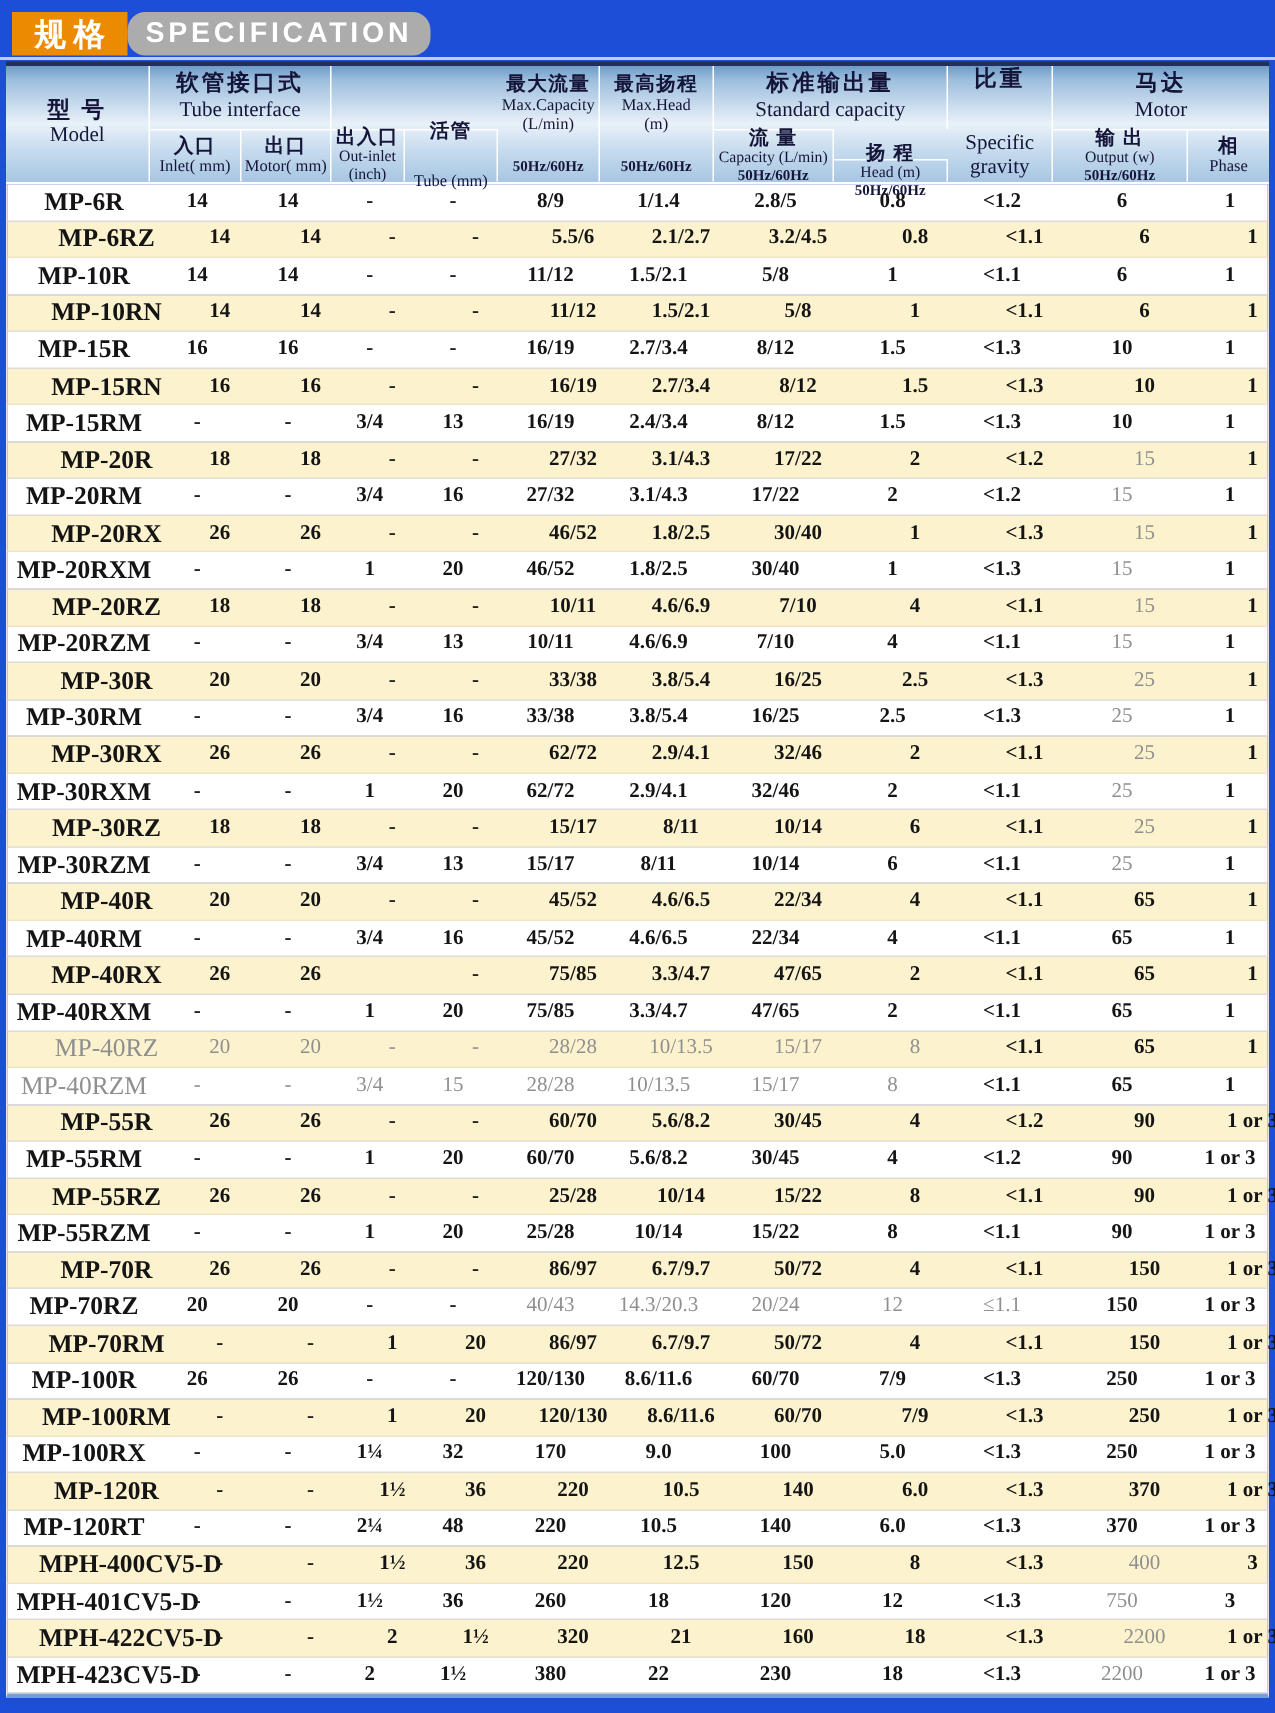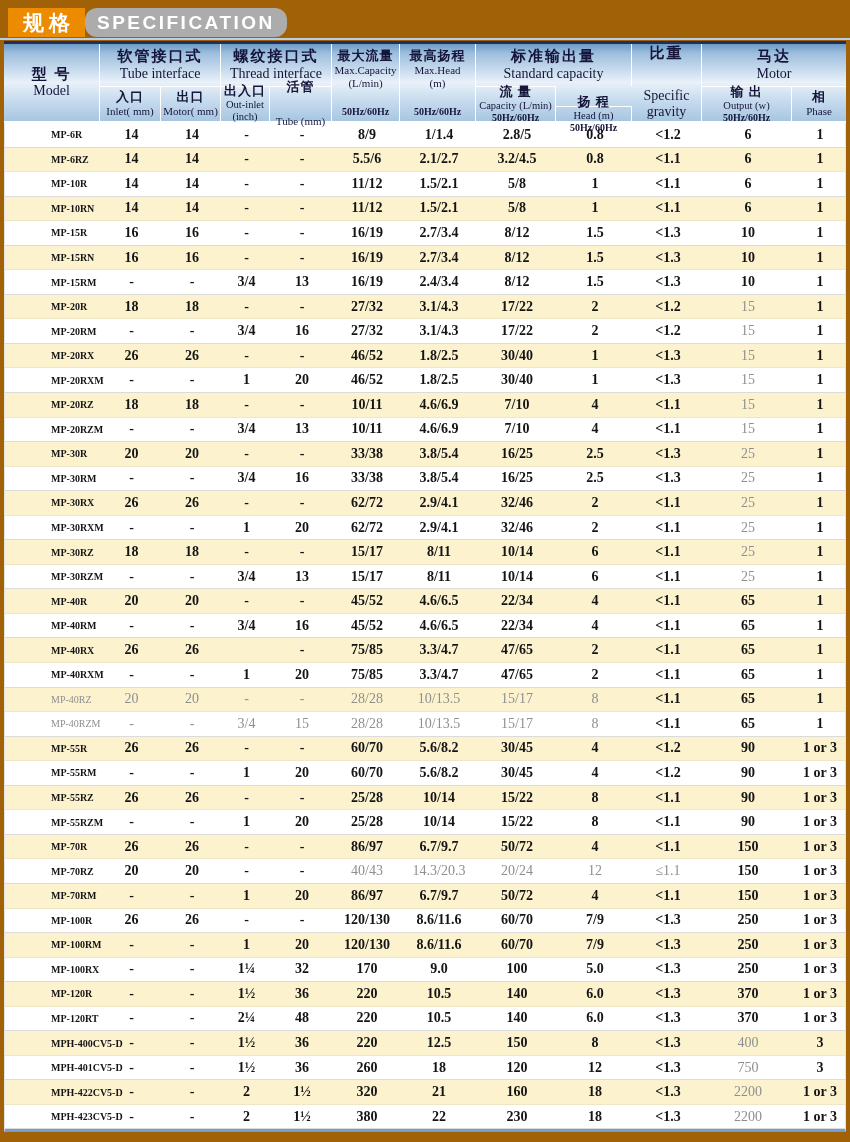--- a/index.html
+++ b/index.html
@@ -1,18 +1,18 @@
 <!DOCTYPE html>
 <html><head>
 <meta charset="utf-8">
 <style>
   * { margin:0; padding:0; box-sizing:border-box; }
   html,body { background:#ffffff; }
   .page {
-    position:relative; width:850px; height:1142px; background:#a16207; overflow:hidden;
+    position:relative; width:850px; height:1142px; background:#1d4ed8; overflow:hidden;
     font-family:"Liberation Serif", serif;
   }
   
   .titlebar { position:absolute; top:8px; left:8px; height:29px; display:flex; }
   .title-zh {
     background:#EC8A00; color:#fff; display:flex; align-items:center;
     font-family:"Liberation Sans", sans-serif; font-weight:bold; font-size:21px;
     letter-spacing:5px; padding:0 10px 0 15px;
   }
   .title-en {
@@ -63,23 +63,23 @@
   .h-output  { grid-column:11; }
   .h-phase   { grid-column:12; border-right:none; }
 
   
   .tbody { border-bottom:3px solid #6FA0D6; border-left:1px solid #E4E4E4; border-right:1px solid #E4E4E4; }
   .trow {
     display:grid; grid-template-columns:var(--cols); height:24.56px; align-items:center;
     background:#fff; border-bottom:1px solid #DBDBDB;
     font-size:14px; font-weight:bold; color:#141414;
   }
-  .trow.alt { background:#FCF2CE; border-bottom-color:#EFE6C6; }
+  .trow.alt { background:#FCF2CE; border-bottom-color:#EFE6C6;padding-left:15px; }
   .tcell { text-align:center; white-space:nowrap; }
-  .tcell.c0 { text-align:left; padding-left:6px; font-size:10px;margin-left:40px; }
+  .tcell.c0 { text-align:center; padding-left:6px; font-size:17px; }
   .tcell.gray { color:#8F8F8F; font-weight:normal; }
 </style>
 </head>
 <body>
 
 <div class="page">
 
   <div class="titlebar">
     <span class="title-zh">规格</span>
     <span class="title-en">SPECIFICATION</span>
@@ -89,24 +89,20 @@
   <div class="spec-table">
 
     <div class="thead">
       <div class="hcell h-model">
         <span class="zh">型 号</span>
         <span class="en">Model</span>
       </div>
       <div class="hcell h-tubegrp">
         <span class="zh">软管接口式</span>
         <span class="en">Tube interface</span>
-      </div>
-      <div class="hcell h-thrgrp">
-        <span class="zh">螺纹接口式</span>
-        <span class="en">Thread interface</span>
       </div>
       <div class="hcell h-maxcap padtop">
         <span class="zh-sm">最大流量</span>
         <span class="en-sm">Max.Capacity</span>
         <span class="en-sm">(L/min)</span>
         <span class="freq freq-bottom">50Hz/60Hz</span>
       </div>
       <div class="hcell h-maxhead padtop">
         <span class="zh-sm">最高扬程</span>
         <span class="en-sm">Max.Head</span>

